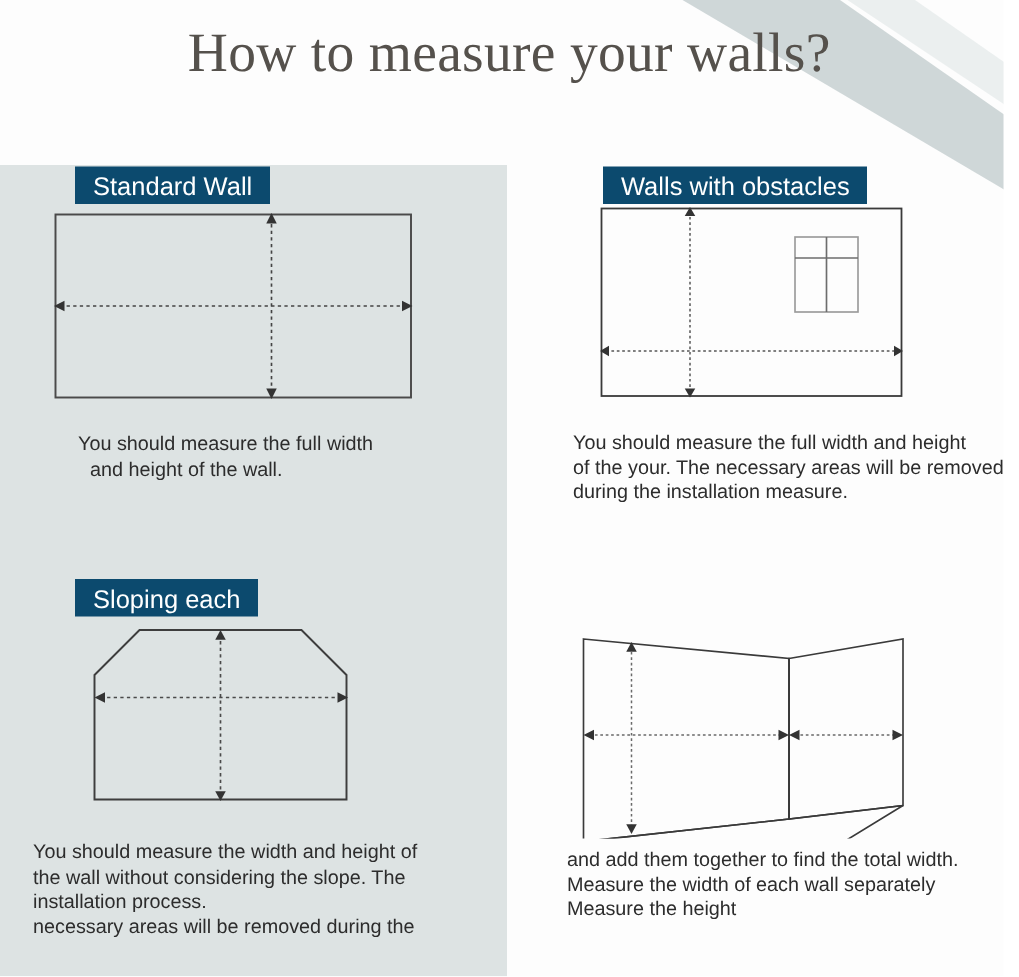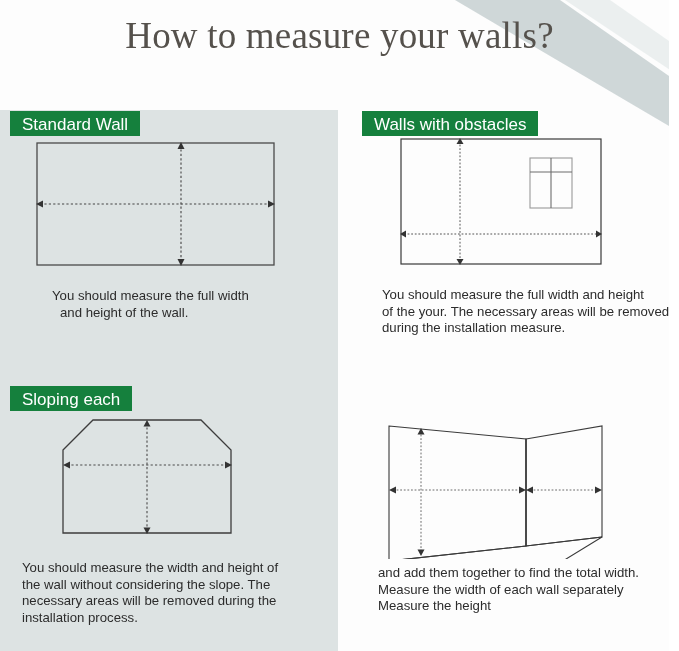--- a/index.html
+++ b/index.html
@@ -51,29 +51,30 @@
   
   .quad { position: absolute; }
   #quad-standard  { left: 0;   top: 110px; width: 338px; height: 275px; }
   #quad-obstacles { left: 358px; top: 110px; width: 341px; height: 275px; }
   #quad-sloping   { left: 0;   top: 385px; width: 338px; height: 266px; }
   #quad-manysided { left: 338px; top: 385px; width: 341px; height: 266px; }
 
   
   .banner {
     position: absolute;
-    background: #15803d;
+    background: #0c4a6e;
     color: #ffffff;
     font-family: "Liberation Sans", sans-serif;
     font-size: 17px;
     line-height: 25px;
     height: 25px;
     padding: 1px 12px 2px 12px;
     white-space: nowrap;
     box-sizing: border-box;
+    margin-left: 40px;
   }
   #banner-standard  { left: 10px;  top: 1px; }
   #banner-obstacles { left: 4px;   top: 1px; }
   #banner-sloping   { left: 10px;  top: 1px; }
   #banner-manysided { left: 14px;  top: 1px; }
 
   
   .diagram {
     position: absolute;
     display: block;
@@ -179,22 +180,22 @@
       <polygon points="121,123 117.5,116.5 124.5,116.5" fill="#333"></polygon>
 
       <line x1="41" y1="54" x2="202" y2="54" stroke="#4a4a4a" stroke-width="1.1" stroke-dasharray="2.2,2.2"></line>
       <polygon points="37,54 44,50.5 44,57.5" fill="#333"></polygon>
       <polygon points="206,54 199,50.5 199,57.5" fill="#333"></polygon>
     </svg>
 
     <div class="caption" id="cap-sloping">
       <span class="ln">You should measure the width and height of</span>
       <span class="ln">the wall without considering the slope. The</span>
+      <span class="ln">installation process.</span>
       <span class="ln">necessary areas will be removed during the</span>
-      <span class="ln">installation process.</span>
     </div>
   </div>
 
   <div class="quad" id="quad-manysided">
 
 
     <svg class="diagram" id="svg-manysided" width="290" height="150" viewBox="0 0 290 150">
 
       <polygon points="25,17 162,30 162,137 25,152" fill="none" stroke="#3a3a3a" stroke-width="1.1"></polygon>
 

